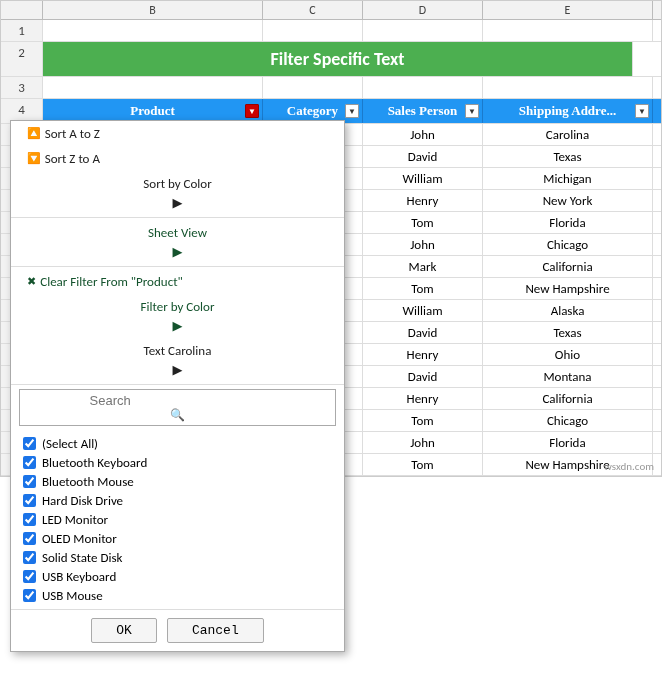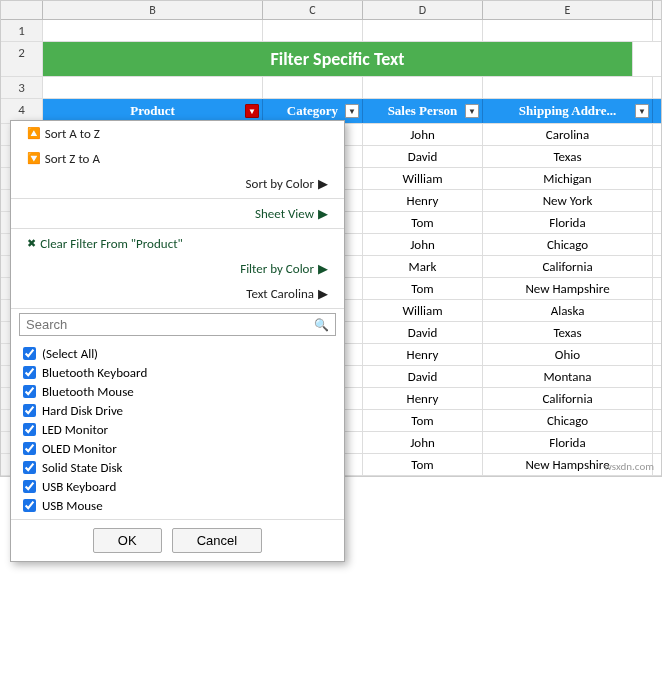--- a/index.html
+++ b/index.html
@@ -133,35 +133,37 @@
       cursor: pointer;
       display: flex;
       align-items: center;
       gap: 4px;
       color: #222;
     }
 
     .dropdown-item.disabled { color: #14532d; cursor: default; }
 
     .dropdown-item.has-arrow {
-      justify-content: flex-end;
+      justify-content: space-between;
+      flex-direction: column;
     }
 
     .dropdown-divider {
       border-top: 1px solid #ddd;
       margin: 2px 0;
     }
 
     .search-box {
       margin: 4px 8px;
       display: flex;
       align-items: center;
       border: 1px solid #aaa;
       padding: 3px 6px;
       background: #fff;
+      flex-direction: column;
     }
 
     .search-box input {
       border: none;
       outline: none;
       flex: 1;
       font-size: 13px;
       color: #555;
     }
 
@@ -198,20 +200,21 @@
       border-top: 1px solid #ddd;
     }
 
     .footer-btn {
       padding: 4px 24px;
       font-size: 13px;
       border: 1px solid #aaa;
       background: #f5f5f5;
       cursor: pointer;
       border-radius: 2px;
+      font-family: Liberation Mono, monospace;
     }
 
     
     .watermark {
       position: absolute;
       bottom: 4px;
       right: 8px;
       font-size: 11px;
       color: #999;
     }

